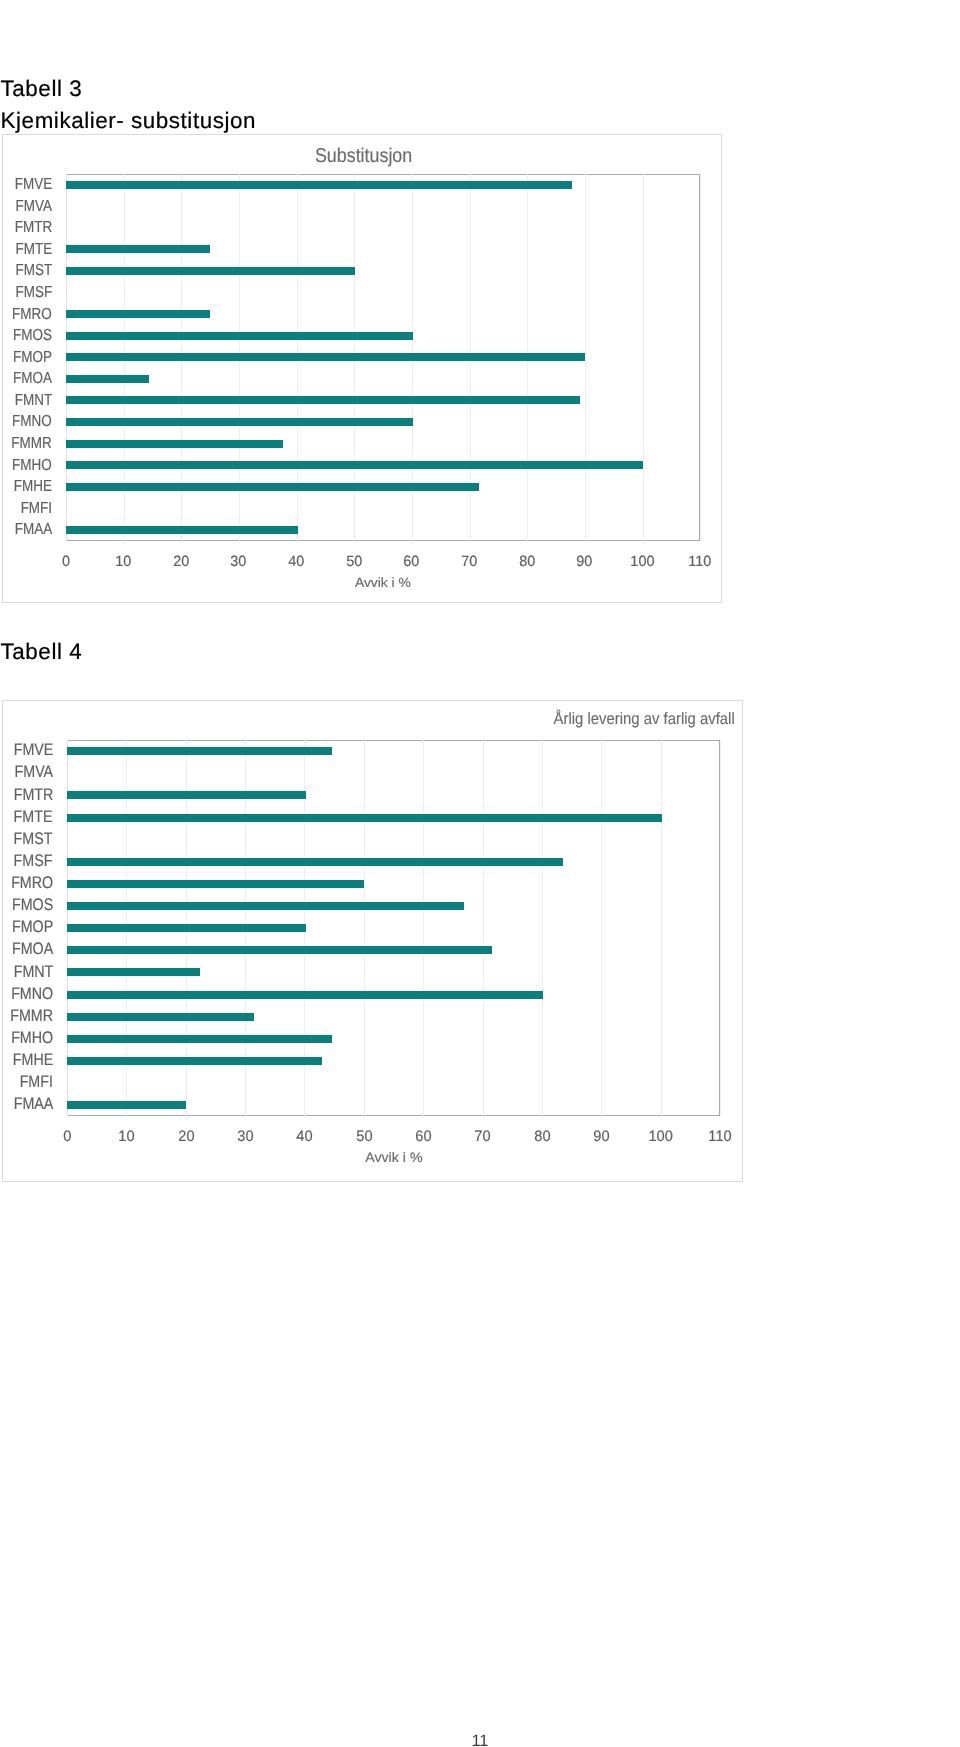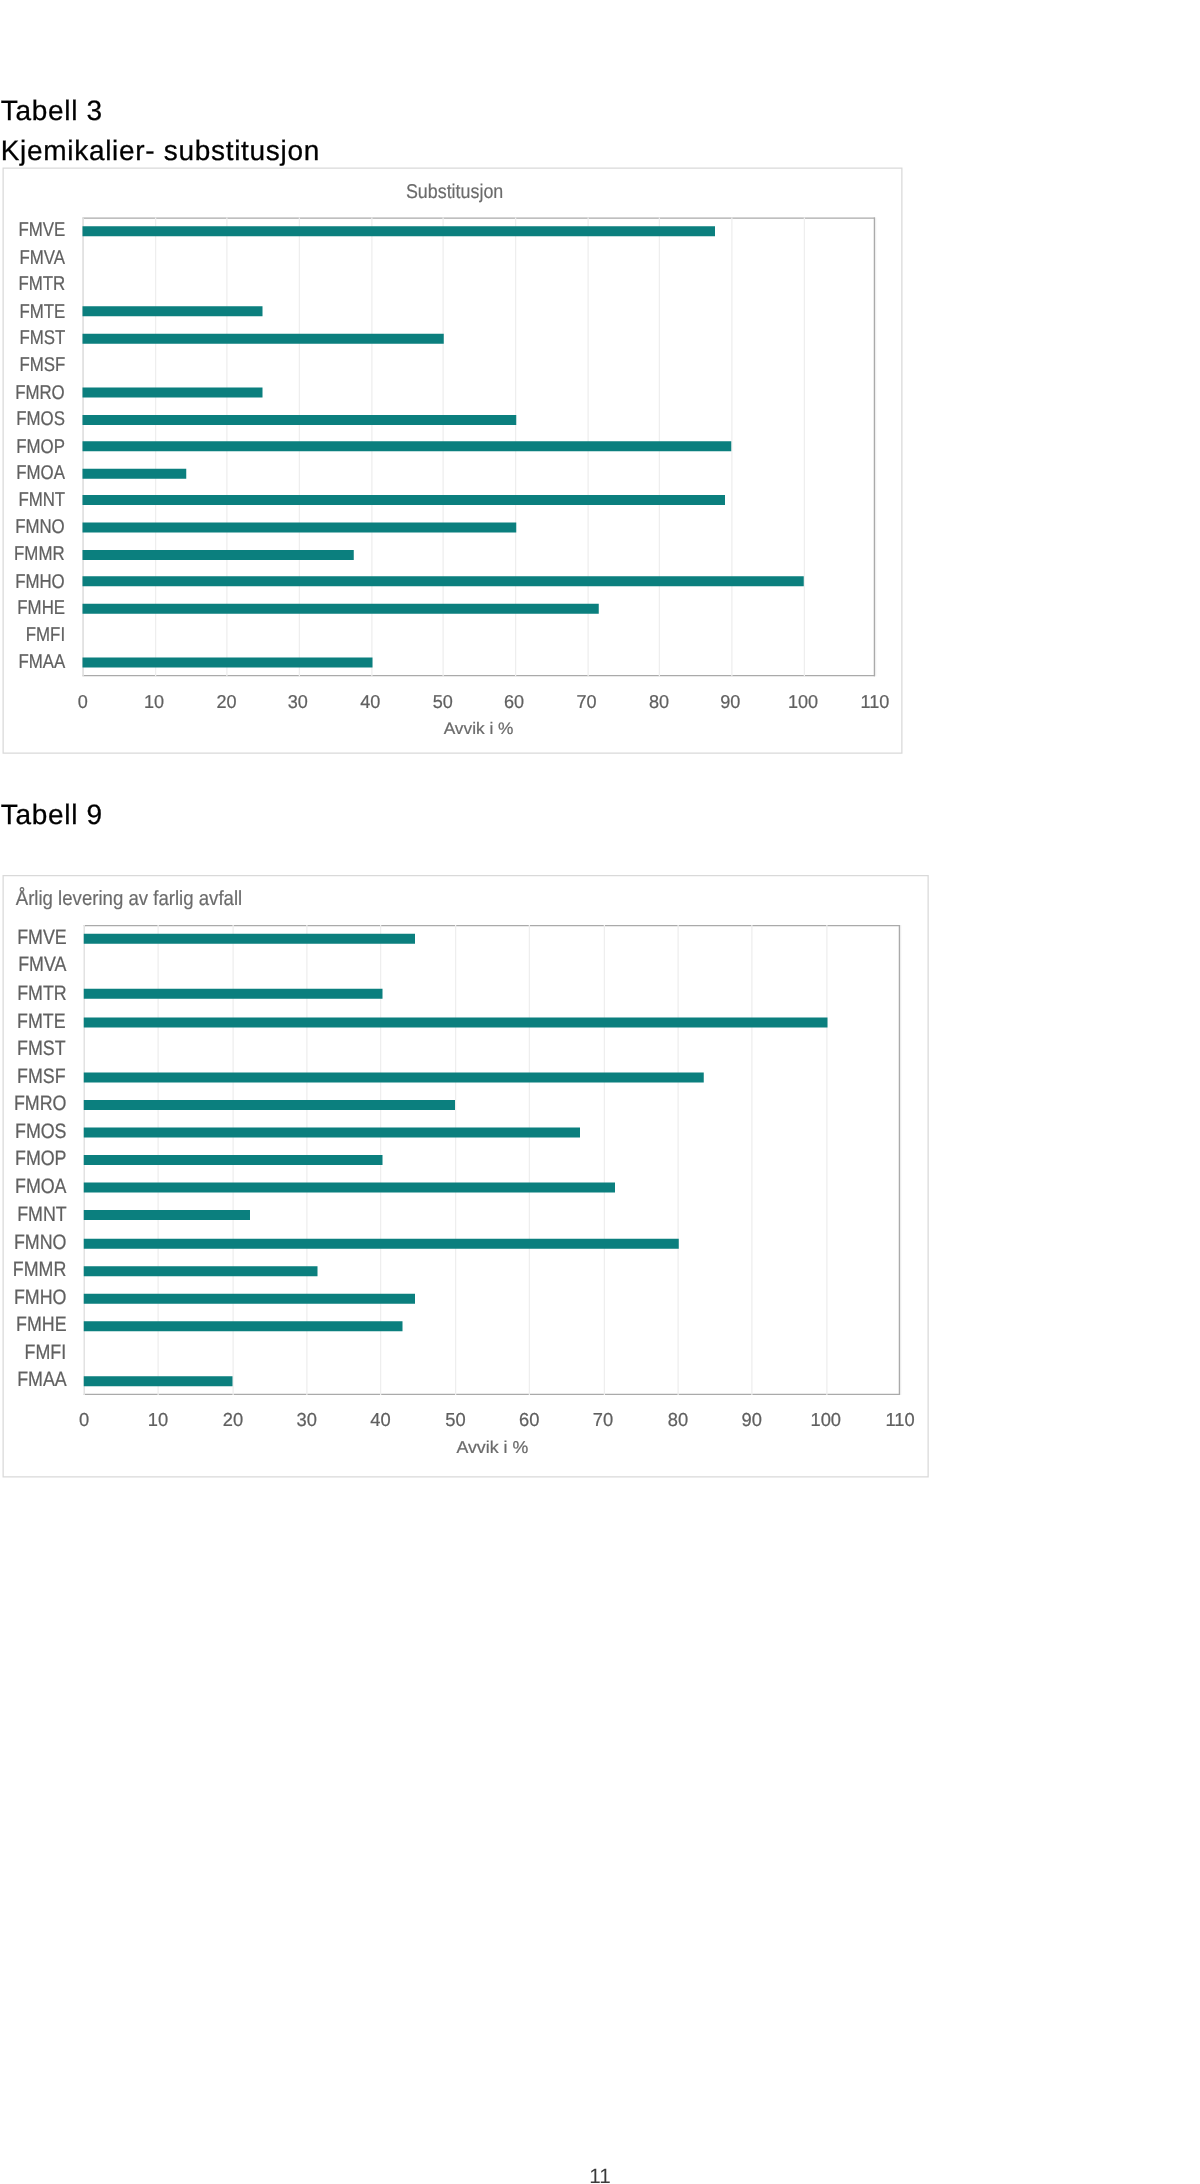--- a/index.html
+++ b/index.html
@@ -39,21 +39,21 @@
 </head>
 <body>
 
 <div class="page">
 
 
   <div class="tab-heading" style="top:76px">Tabell 3</div>
   <div class="tab-heading" style="top:107.5px">Kjemikalier- substitusjon</div>
 
   <div class="chart" id="chart0" style="left: 2.3px; top: 134.4px; width: 719.8px; height: 468.6px;">
-      <div class="chart-title" style="font-size: 16px; top: 9.5px; left: 0px; width: 719.8px; transform: translateX(0.1px);"><span style="transform: scaleX(0.893);">Substitusjon</span></div>
+      <div class="chart-title" style="font-size: 20px; top: 9.5px; left: 0px; width: 719.8px; transform: translateX(0.1px);"><span style="transform: scaleX(0.893);">Substitusjon</span></div>
       <div class="plot" style="left: 62.4px; top: 38.9px; width: 634.4px; height: 366.8px;">
         <div class="pborder"></div>
         <div class="axisline" style="left: 0px;"></div>
         <div class="gridline" style="left: 58px;"></div>
         <div class="gridline" style="left: 115px;"></div>
         <div class="gridline" style="left: 173px;"></div>
         <div class="gridline" style="left: 231px;"></div>
         <div class="gridline" style="left: 288px;"></div>
         <div class="gridline" style="left: 346px;"></div>
         <div class="gridline" style="left: 404px;"></div>
@@ -100,24 +100,24 @@
       <div class="cat-label" style="font-size: 15.9px; left: 0px; width: 48.8px; top: 256.453px;"><span style="transform: scaleX(0.848);">FMNT</span></div>
       <div class="cat-label" style="font-size: 15.9px; left: 0px; width: 48.8px; top: 278.029px;"><span style="transform: scaleX(0.848);">FMNO</span></div>
       <div class="cat-label" style="font-size: 15.9px; left: 0px; width: 48.8px; top: 299.606px;"><span style="transform: scaleX(0.848);">FMMR</span></div>
       <div class="cat-label" style="font-size: 15.9px; left: 0px; width: 48.8px; top: 321.182px;"><span style="transform: scaleX(0.848);">FMHO</span></div>
       <div class="cat-label" style="font-size: 15.9px; left: 0px; width: 48.8px; top: 342.759px;"><span style="transform: scaleX(0.848);">FMHE</span></div>
       <div class="cat-label" style="font-size: 15.9px; left: 0px; width: 48.8px; top: 364.335px;"><span style="transform: scaleX(0.848);">FMFI</span></div>
       <div class="cat-label" style="font-size: 15.9px; left: 0px; width: 48.8px; top: 385.912px;"><span style="transform: scaleX(0.848);">FMAA</span></div>
       <div class="axis-title" style="font-size: 13.3px; left: 62.4px; width: 634.4px; top: 439.2px;"><span style="transform: scaleX(1.04);">Avvik i %</span></div>
     </div>
 
-  <div class="tab-heading" style="top:639px">Tabell 9</div>
+  <div class="tab-heading" style="top:639px">Tabell 4</div>
 
   <div class="chart" id="chart1" style="left: 2.4px; top: 699.6px; width: 740.4px; height: 482px;">
-      <div class="chart-title" style="font-size: 16.4px; top: 9.5px; left: 0px; width: 740.4px; text-align: left; transform: translateX(0.4px);"><span style="transform: scaleX(0.908);">Årlig levering av farlig avfall</span></div>
+      <div class="chart-title" style="font-size: 16.4px; top: 9.5px; left: 0px; width: 740.4px; text-align: right; transform: translateX(0.4px);"><span style="transform: scaleX(0.908);">Årlig levering av farlig avfall</span></div>
       <div class="plot" style="left: 63.9px; top: 39.2px; width: 653px; height: 376px;">
         <div class="pborder"></div>
         <div class="axisline" style="left: 0px;"></div>
         <div class="gridline" style="left: 59px;"></div>
         <div class="gridline" style="left: 119px;"></div>
         <div class="gridline" style="left: 178px;"></div>
         <div class="gridline" style="left: 237px;"></div>
         <div class="gridline" style="left: 297px;"></div>
         <div class="gridline" style="left: 356px;"></div>
         <div class="gridline" style="left: 416px;"></div>

